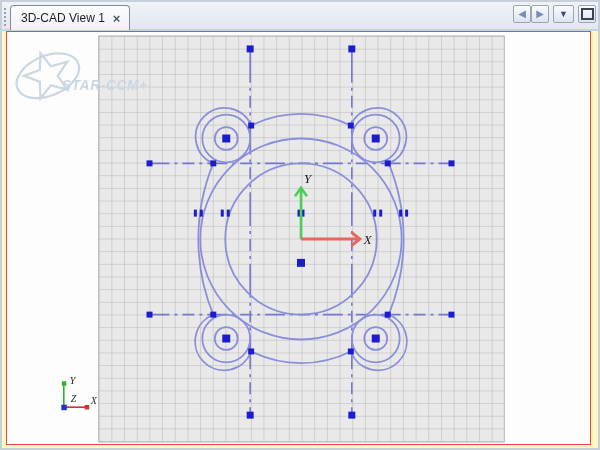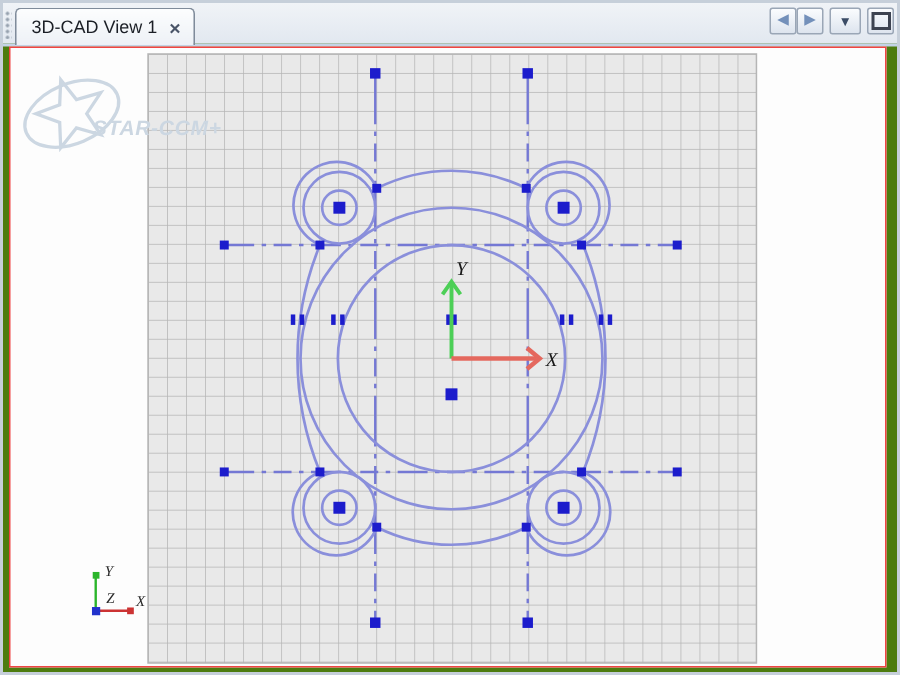--- a/index.html
+++ b/index.html
@@ -3,21 +3,21 @@
 <meta charset="utf-8">
 <style>
   html,body{margin:0;padding:0;}
   body{
     width:600px;height:450px;overflow:hidden;
     font-family:"Liberation Sans",sans-serif;
     background:#ffffff;
   }
   .window{
     position:relative;width:600px;height:450px;box-sizing:border-box;
-    background:#4d7c0f;
+    background:#fef9c3;
     border:2px solid #c6cfda;
   }
   
   .tabbar{
     position:absolute;left:0;top:0;right:0;height:27px;
     background:linear-gradient(#f0f3f7,#e2e8f0);
     border-bottom:2px solid #c3d3e6;
     display:flex;align-items:flex-end;
   }
   .grip{

